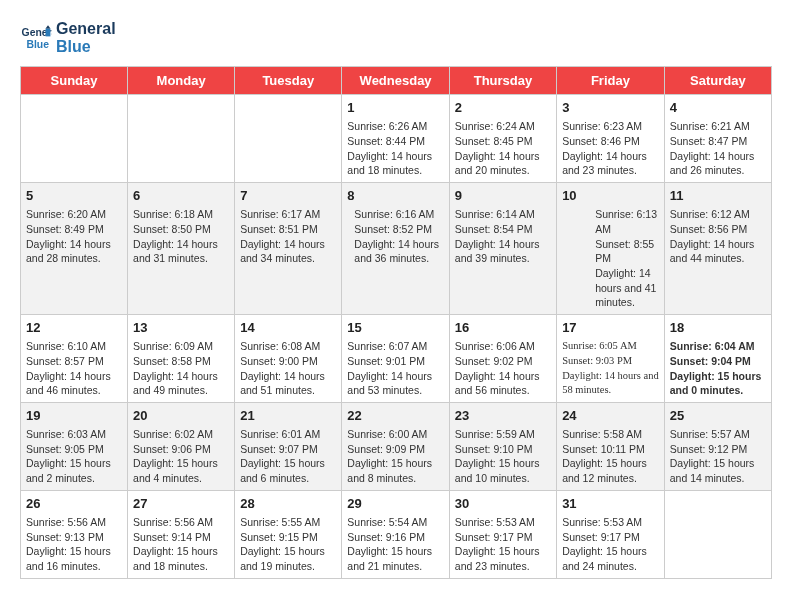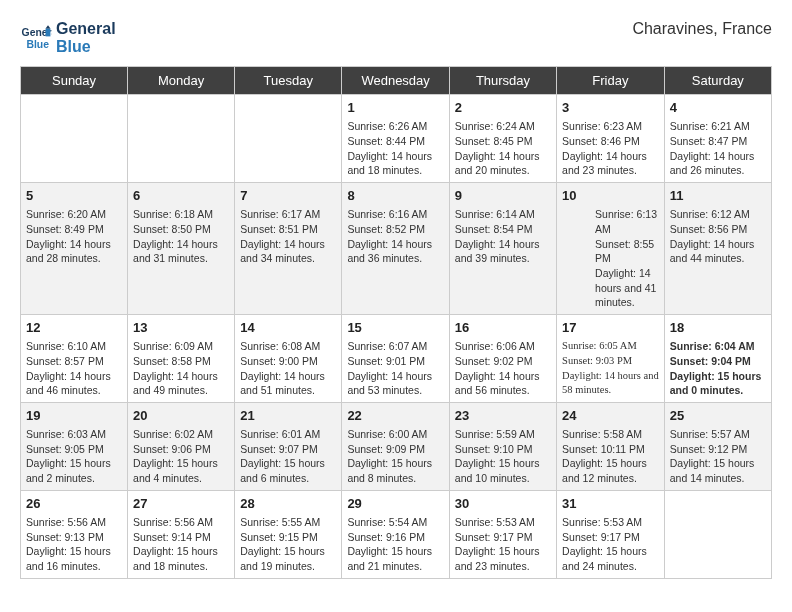--- a/index.html
+++ b/index.html
@@ -36,26 +36,26 @@
     .sub-title {
       font-size: 16px;
       color: #333;
     }
     .calendar {
       width: 100%;
       border-collapse: collapse;
       font-size: 11px;
     }
     .calendar thead tr th {
-      background-color: #404040;
+      background-color: #ef4444;
       color: #fff;
       text-align: center;
       padding: 6px 4px;
       font-size: 13px;
-      font-weight: normal;
+      font-weight: bold;
       border: 1px solid #ccc;
     }
     .calendar tbody tr td {
       border: 1px solid #ccc;
       vertical-align: top;
       padding: 4px 5px;
       width: 108px;
       min-height: 80px;
       color: #222;
       line-height: 1.4;
@@ -91,21 +91,20 @@
       <text x="8" y="32" font-size="13" font-weight="bold" fill="#2a7ab8" font-family="Arial">Blue</text>
       <polygon points="32,8 38,8 38,18 32,18" fill="#2a7ab8"></polygon>
       <polygon points="32,8 38,8 35,4" fill="#1a3a5c"></polygon>
     </svg>
     <div>
       <div style="font-size:16px; font-weight:bold; color:#1a3a5c;">General</div>
       <div style="font-size:16px; font-weight:bold; color:#2a7ab8;">Blue</div>
     </div>
   </div>
   <div class="title-area">
-    <div class="sub-title">Charavines, France</div>
   </div>
 </div>
 
 <table class="calendar">
   <thead>
     <tr>
     <th>Sunday</th>
         <th>Monday</th>
         <th>Tuesday</th>
         <th>Wednesday</th>
@@ -158,21 +157,21 @@
 Daylight: 14 hours and 31 minutes.</div>
         </td>
         <td>
           <span class="cell-day">7</span>
           <div class="cell-info" style="white-space: pre-line;">Sunrise: 6:17 AM
 Sunset: 8:51 PM
 Daylight: 14 hours and 34 minutes.</div>
         </td>
         <td>
           <span class="cell-day">8</span>
-          <div class="cell-info" style="white-space: pre-line;">Sunrise: 6:16 AM
+          <div class="cell-info" style="white-space: pre-line; margin-left: 7px;">Sunrise: 6:16 AM
 Sunset: 8:52 PM
 Daylight: 14 hours and 36 minutes.</div>
         </td>
         <td>
           <span class="cell-day">9</span>
           <div class="cell-info" style="white-space: pre-line;">Sunrise: 6:14 AM
 Sunset: 8:54 PM
 Daylight: 14 hours and 39 minutes.</div>
         </td>
         <td>

